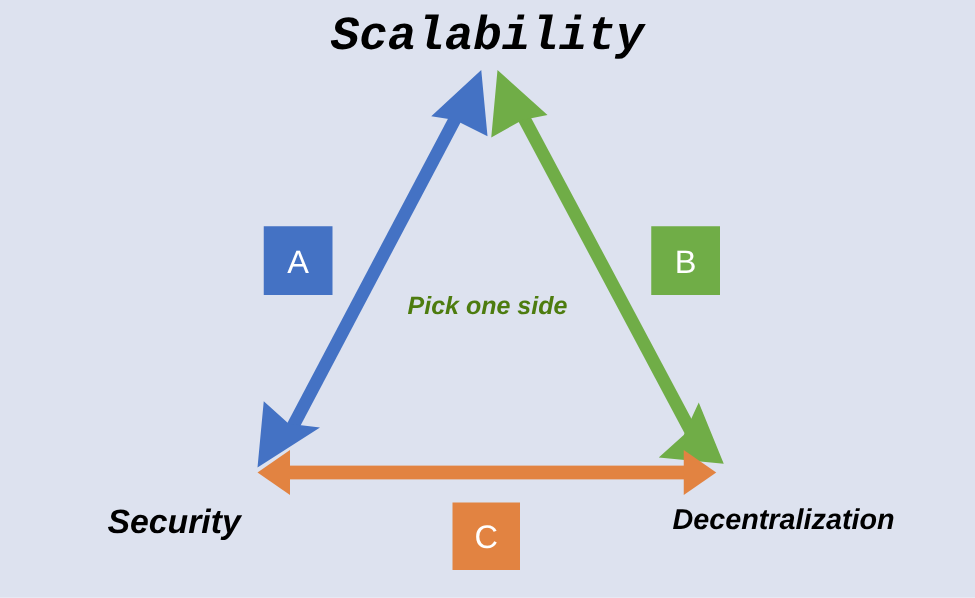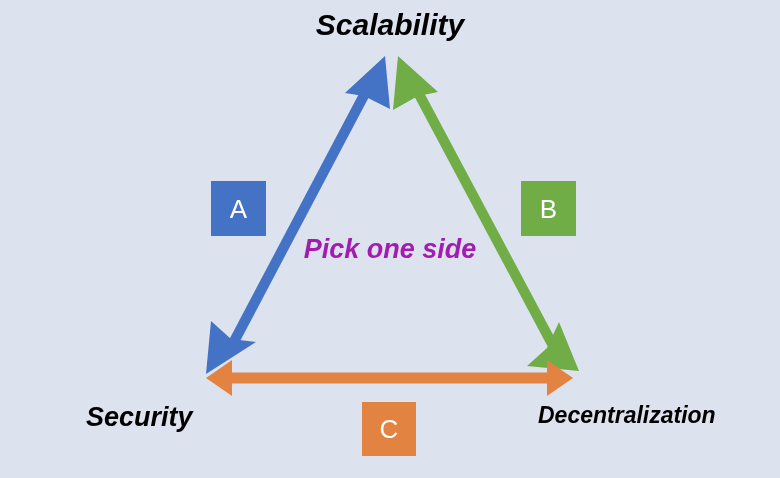--- a/index.html
+++ b/index.html
@@ -33,44 +33,45 @@
     font-style: italic;
     color: #000000;
     white-space: nowrap;
     letter-spacing: 0px;
   }
   #label-scalability {
     top: 8px;
     left: 0;
     width: 780px;
     text-align: center;
-    font-size: 30px;
+    font-size: 38px;
+    font-family: Liberation Mono, monospace;
   }
   #label-security {
     top: 402px;
     left: 86px;
     font-size: 27px;
   }
   #label-decentralization {
     top: 402px;
     left: 538px;
     font-size: 23px;
   }
   #center-note {
     position: absolute;
     top: 232px;
     left: 255px;
     width: 270px;
     text-align: center;
     font-family: "Liberation Sans", sans-serif;
     font-weight: bold;
     font-style: italic;
-    font-size: 27px;
+    font-size: 20px;
     line-height: 1.32;
-    color: #a21caf;
+    color: #4d7c0f;
   }
   .side-badge {
     position: absolute;
     display: flex;
     align-items: center;
     justify-content: center;
     color: #ffffff;
     font-family: "Liberation Sans", sans-serif;
     font-weight: normal;
     font-size: 26px;

